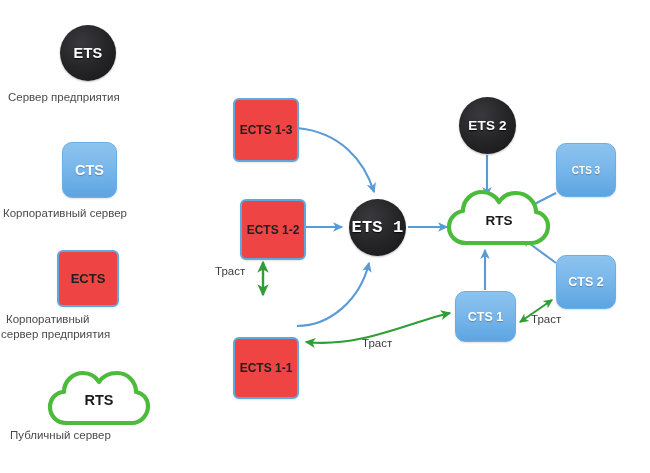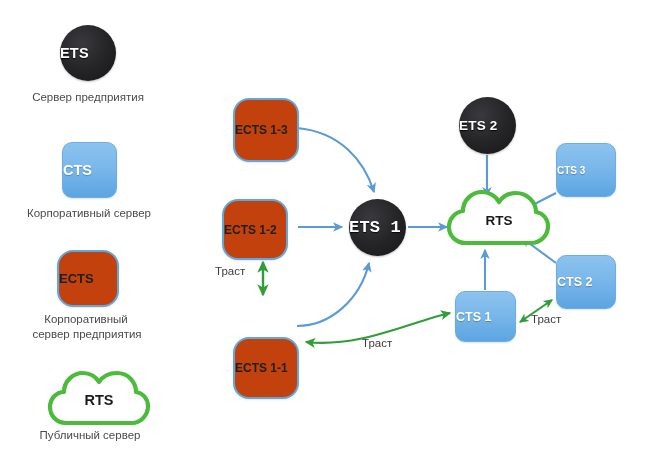--- a/index.html
+++ b/index.html
@@ -5,55 +5,55 @@
   html,body{margin:0;padding:0;background:#ffffff;}
   body{
     width:650px;height:473px;position:relative;overflow:hidden;
     font-family:"Liberation Sans","DejaVu Sans",sans-serif;
     -webkit-font-smoothing:antialiased;
   }
   #canvas{position:absolute;inset:0;width:650px;height:473px;}
   .svg-layer{position:absolute;left:0;top:0;width:650px;height:473px;}
 
   
-  .node{position:absolute;display:flex;align-items:center;justify-content:flex-start;}
+  .node{position:absolute;display:flex;align-items:center;justify-content:center;}
 
   .circle-node{
     border-radius:50%;
     background:radial-gradient(circle at 38% 32%, #3a3a3e 0%, #262629 48%, #161618 100%);
     color:#ffffff;font-weight:bold;letter-spacing:.2px;
     text-shadow:0 1px 1px rgba(0,0,0,.85);
     box-shadow:0 1px 2px rgba(0,0,0,.25);
   }
 
   .cts-node{
     border-radius:10px;
     background:linear-gradient(180deg,#8cc3ef 0%,#7ab7ea 45%,#5ca5e2 100%);
     border:1px solid #6aaee4;
     color:#ffffff;font-weight:bold;
     text-shadow:0 1px 1px rgba(0,0,0,.25);
     box-shadow:0 1px 2px rgba(0,0,0,.12);
   }
 
   .ects-node{
-    border-radius:16px;
-    background:#c2410c;
+    border-radius:6px;
+    background:#ef4444;
     border:2px solid #5fa8dd;
     color:#202020;font-weight:bold;
     box-shadow:0 1px 2px rgba(0,0,0,.10);
   }
 
   .cloud-label{
     position:absolute;color:#1a1a1a;font-weight:bold;
     display:flex;align-items:center;justify-content:center;
   }
 
   
   .legend-caption{
-    position:absolute;text-align:center;color:#4a4a4a;
+    position:absolute;color:#4a4a4a;
     font-size:11.5px;line-height:15px;
   }
 
   .edge-label{
     position:absolute;color:#3c3c3c;font-size:11.5px;
     white-space:nowrap;
   }
 </style>
 </head>
 <body>
@@ -120,21 +120,21 @@
   </svg>
   <div class="cloud-label" style="left:63px;top:388px;width:72px;height:24px;font-size:14.5px;">
     <span>RTS</span>
   </div>
   <div class="legend-caption" style="left:10px;top:428px;width:160px;">Публичный сервер</div>
 
   <div class="node ects-node" style="left:233px;top:98px;width:62px;height:60px;font-size:12px;">
     <span>ECTS 1-3</span>
   </div>
 
-  <div class="node ects-node" style="left:222px;top:199px;width:62px;height:57px;font-size:12px;">
+  <div class="node ects-node" style="left:240px;top:199px;width:62px;height:57px;font-size:12px;">
     <span>ECTS 1-2</span>
   </div>
 
   <div class="node ects-node" style="left:233px;top:299px;width:62px;height:58px;font-size:12px;margin-top:38px;">
     <span>ECTS 1-1</span>
   </div>
 
   <div class="node circle-node" style="left:349px;top:199px;width:57px;height:57px;font-size:17px;font-family:Liberation Mono, monospace;">
     <span>ETS 1</span>
   </div>

